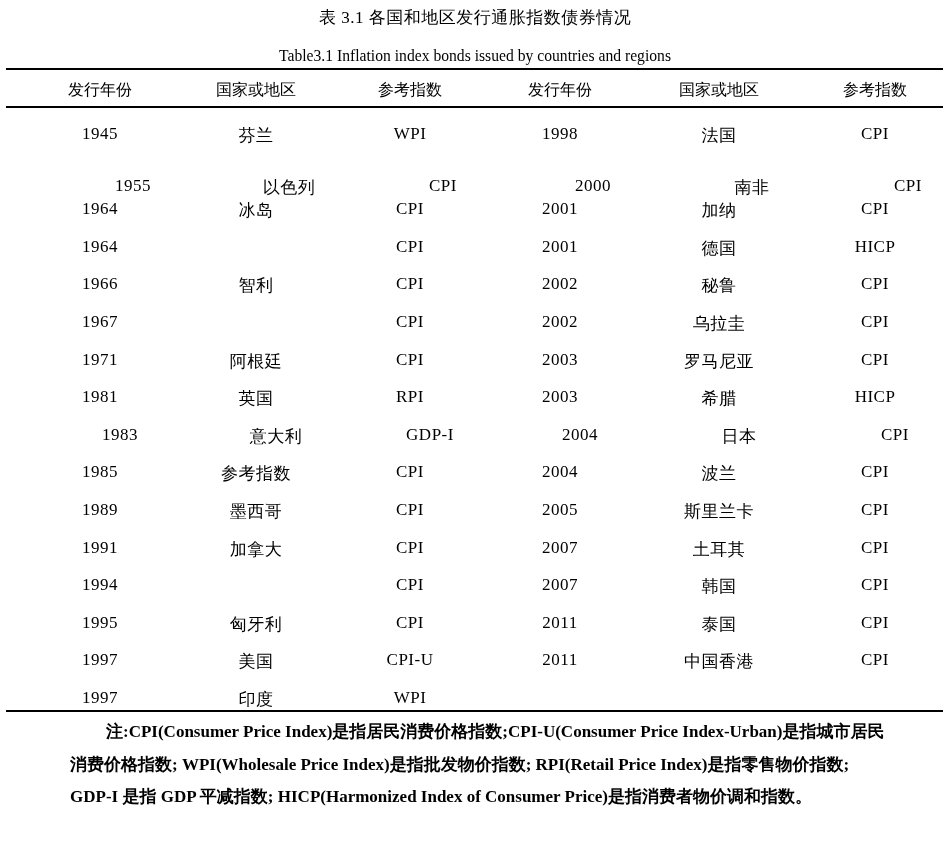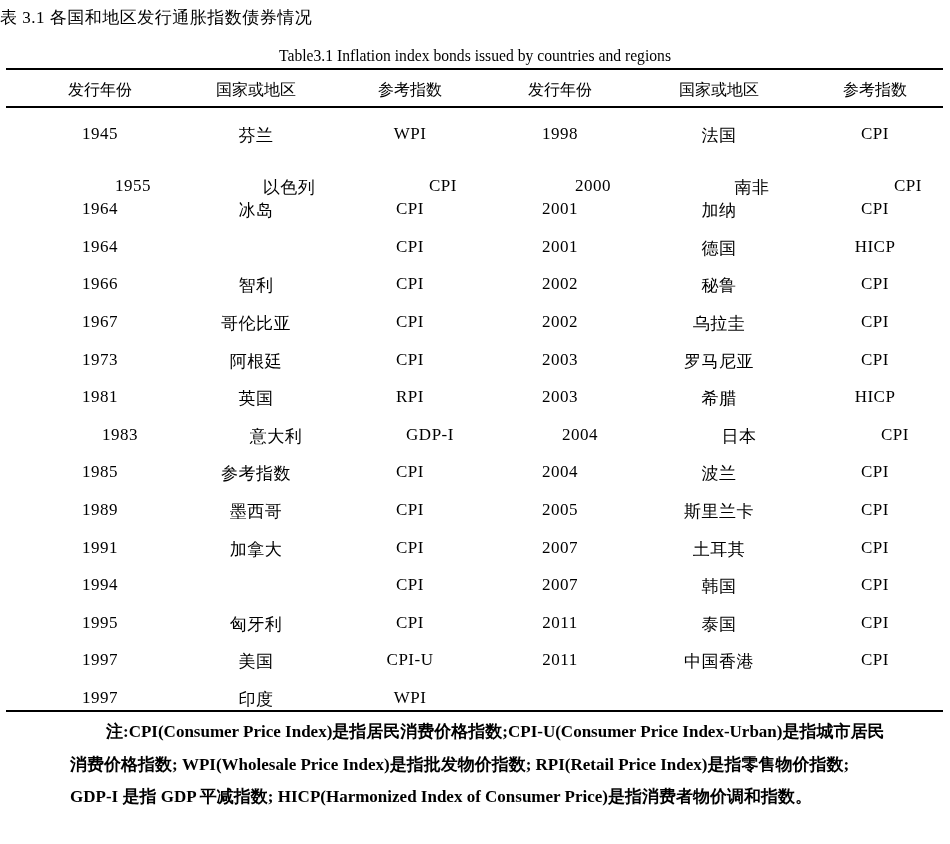--- a/index.html
+++ b/index.html
@@ -1,21 +1,21 @@
 <!DOCTYPE html>
 <html><head>
 <meta charset="utf-8">
 <style>
   html, body { margin: 0; padding: 0; background: #ffffff; }
   body {
     width: 950px; height: 844px; position: relative; overflow: hidden;
     font-family: "Liberation Serif", "DejaVu Serif", serif; color: #000;
   }
   .title-cn {
-    position: absolute; top: 6px; left: 0; width: 950px; 
+    position: absolute; top: 6px; left: 0; width: 950px; text-align: center;
     font-size: 17px; letter-spacing: 0.5px;
   }
   .title-en {
     position: absolute; top: 46px; left: 0; width: 950px; text-align: center;
     font-size: 17px; transform: scaleX(0.92);
   }
   .rule { position: absolute; left: 6px; width: 937px; background: #000; }
   .rule.top { top: 68px; height: 2px; }
   .rule.mid { top: 106px; height: 2px; }
   .rule.bot { top: 710px; height: 2px; }
@@ -94,28 +94,27 @@
     <div class="data-row" style="top: 274.4px;">
       <span class="cell c0">1966</span>
       <span class="cell c1">智利</span>
       <span class="cell c2">CPI</span>
       <span class="cell c3">2002</span>
       <span class="cell c4">秘鲁</span>
       <span class="cell c5">CPI</span>
     </div>
     <div class="data-row" style="top: 312px;">
       <span class="cell c0">1967</span>
-      <span class="cell c1">哥伦比亚</span>
       <span class="cell c2">CPI</span>
       <span class="cell c3">2002</span>
       <span class="cell c4">乌拉圭</span>
       <span class="cell c5">CPI</span>
     </div>
     <div class="data-row" style="top: 349.6px;">
-      <span class="cell c0">1973</span>
+      <span class="cell c0">1971</span>
       <span class="cell c1">阿根廷</span>
       <span class="cell c2">CPI</span>
       <span class="cell c3">2003</span>
       <span class="cell c4">罗马尼亚</span>
       <span class="cell c5">CPI</span>
     </div>
     <div class="data-row" style="top: 387.2px;">
       <span class="cell c0">1981</span>
       <span class="cell c1">英国</span>
       <span class="cell c2">RPI</span>

